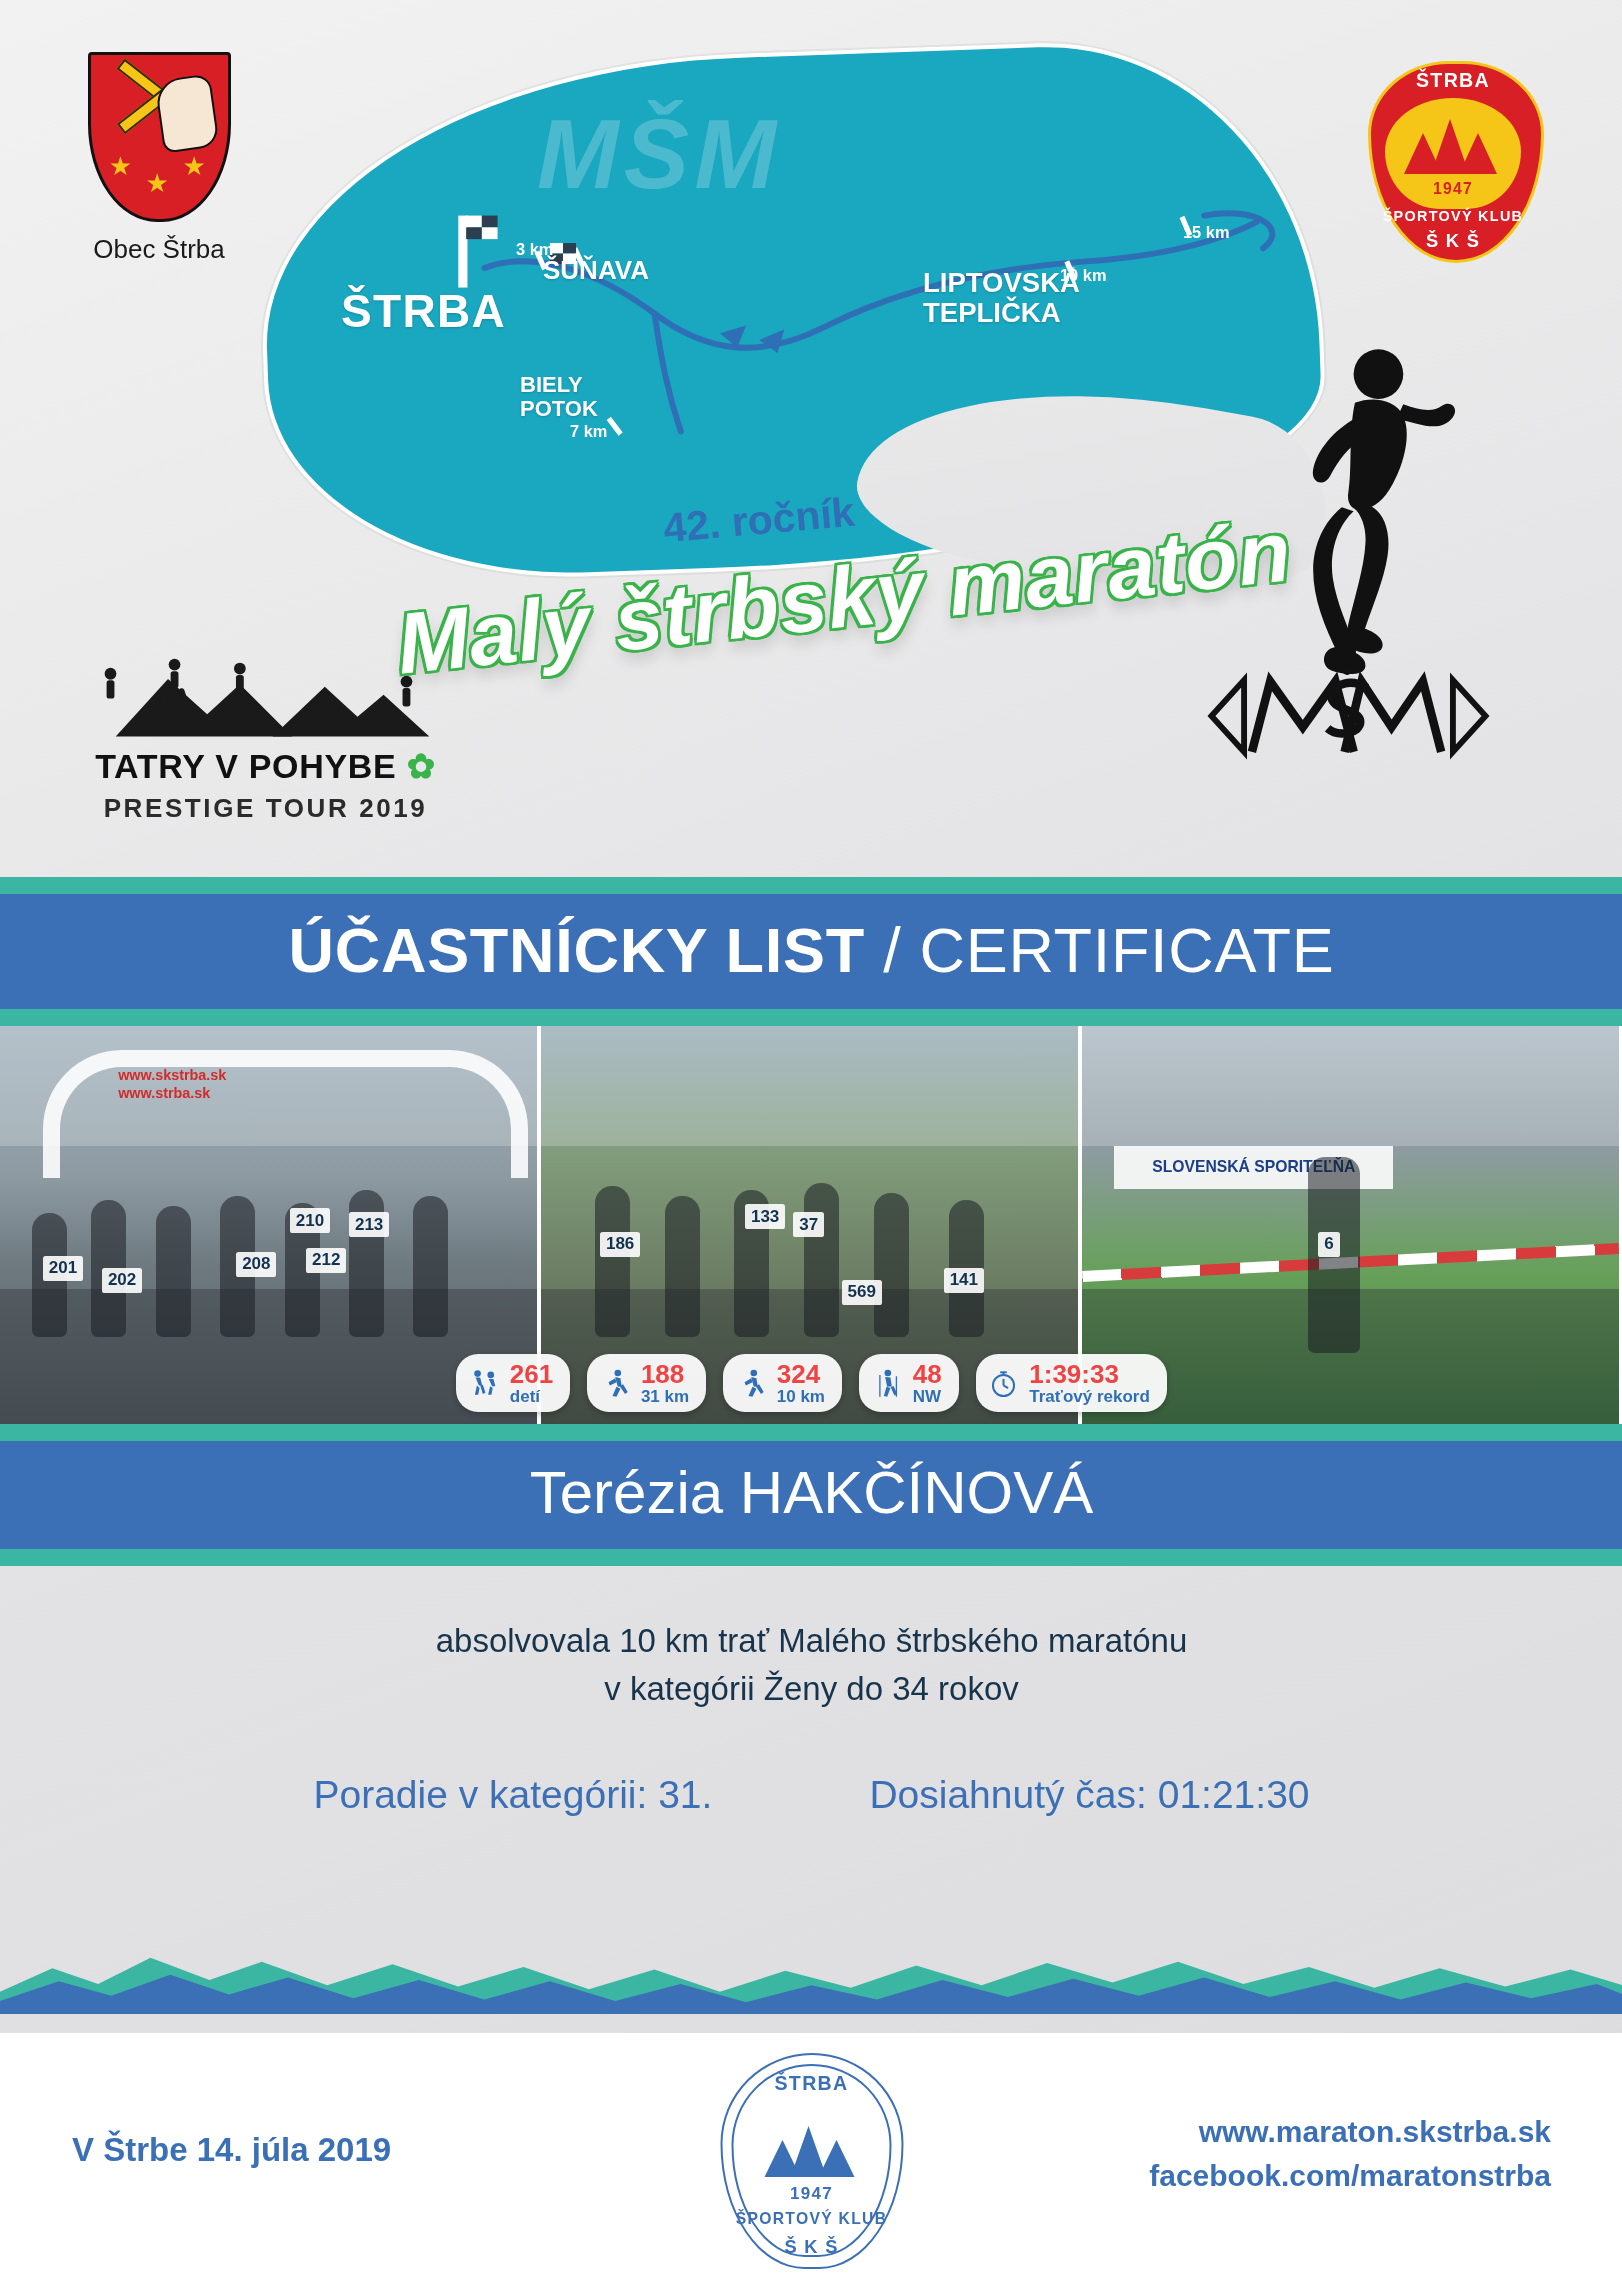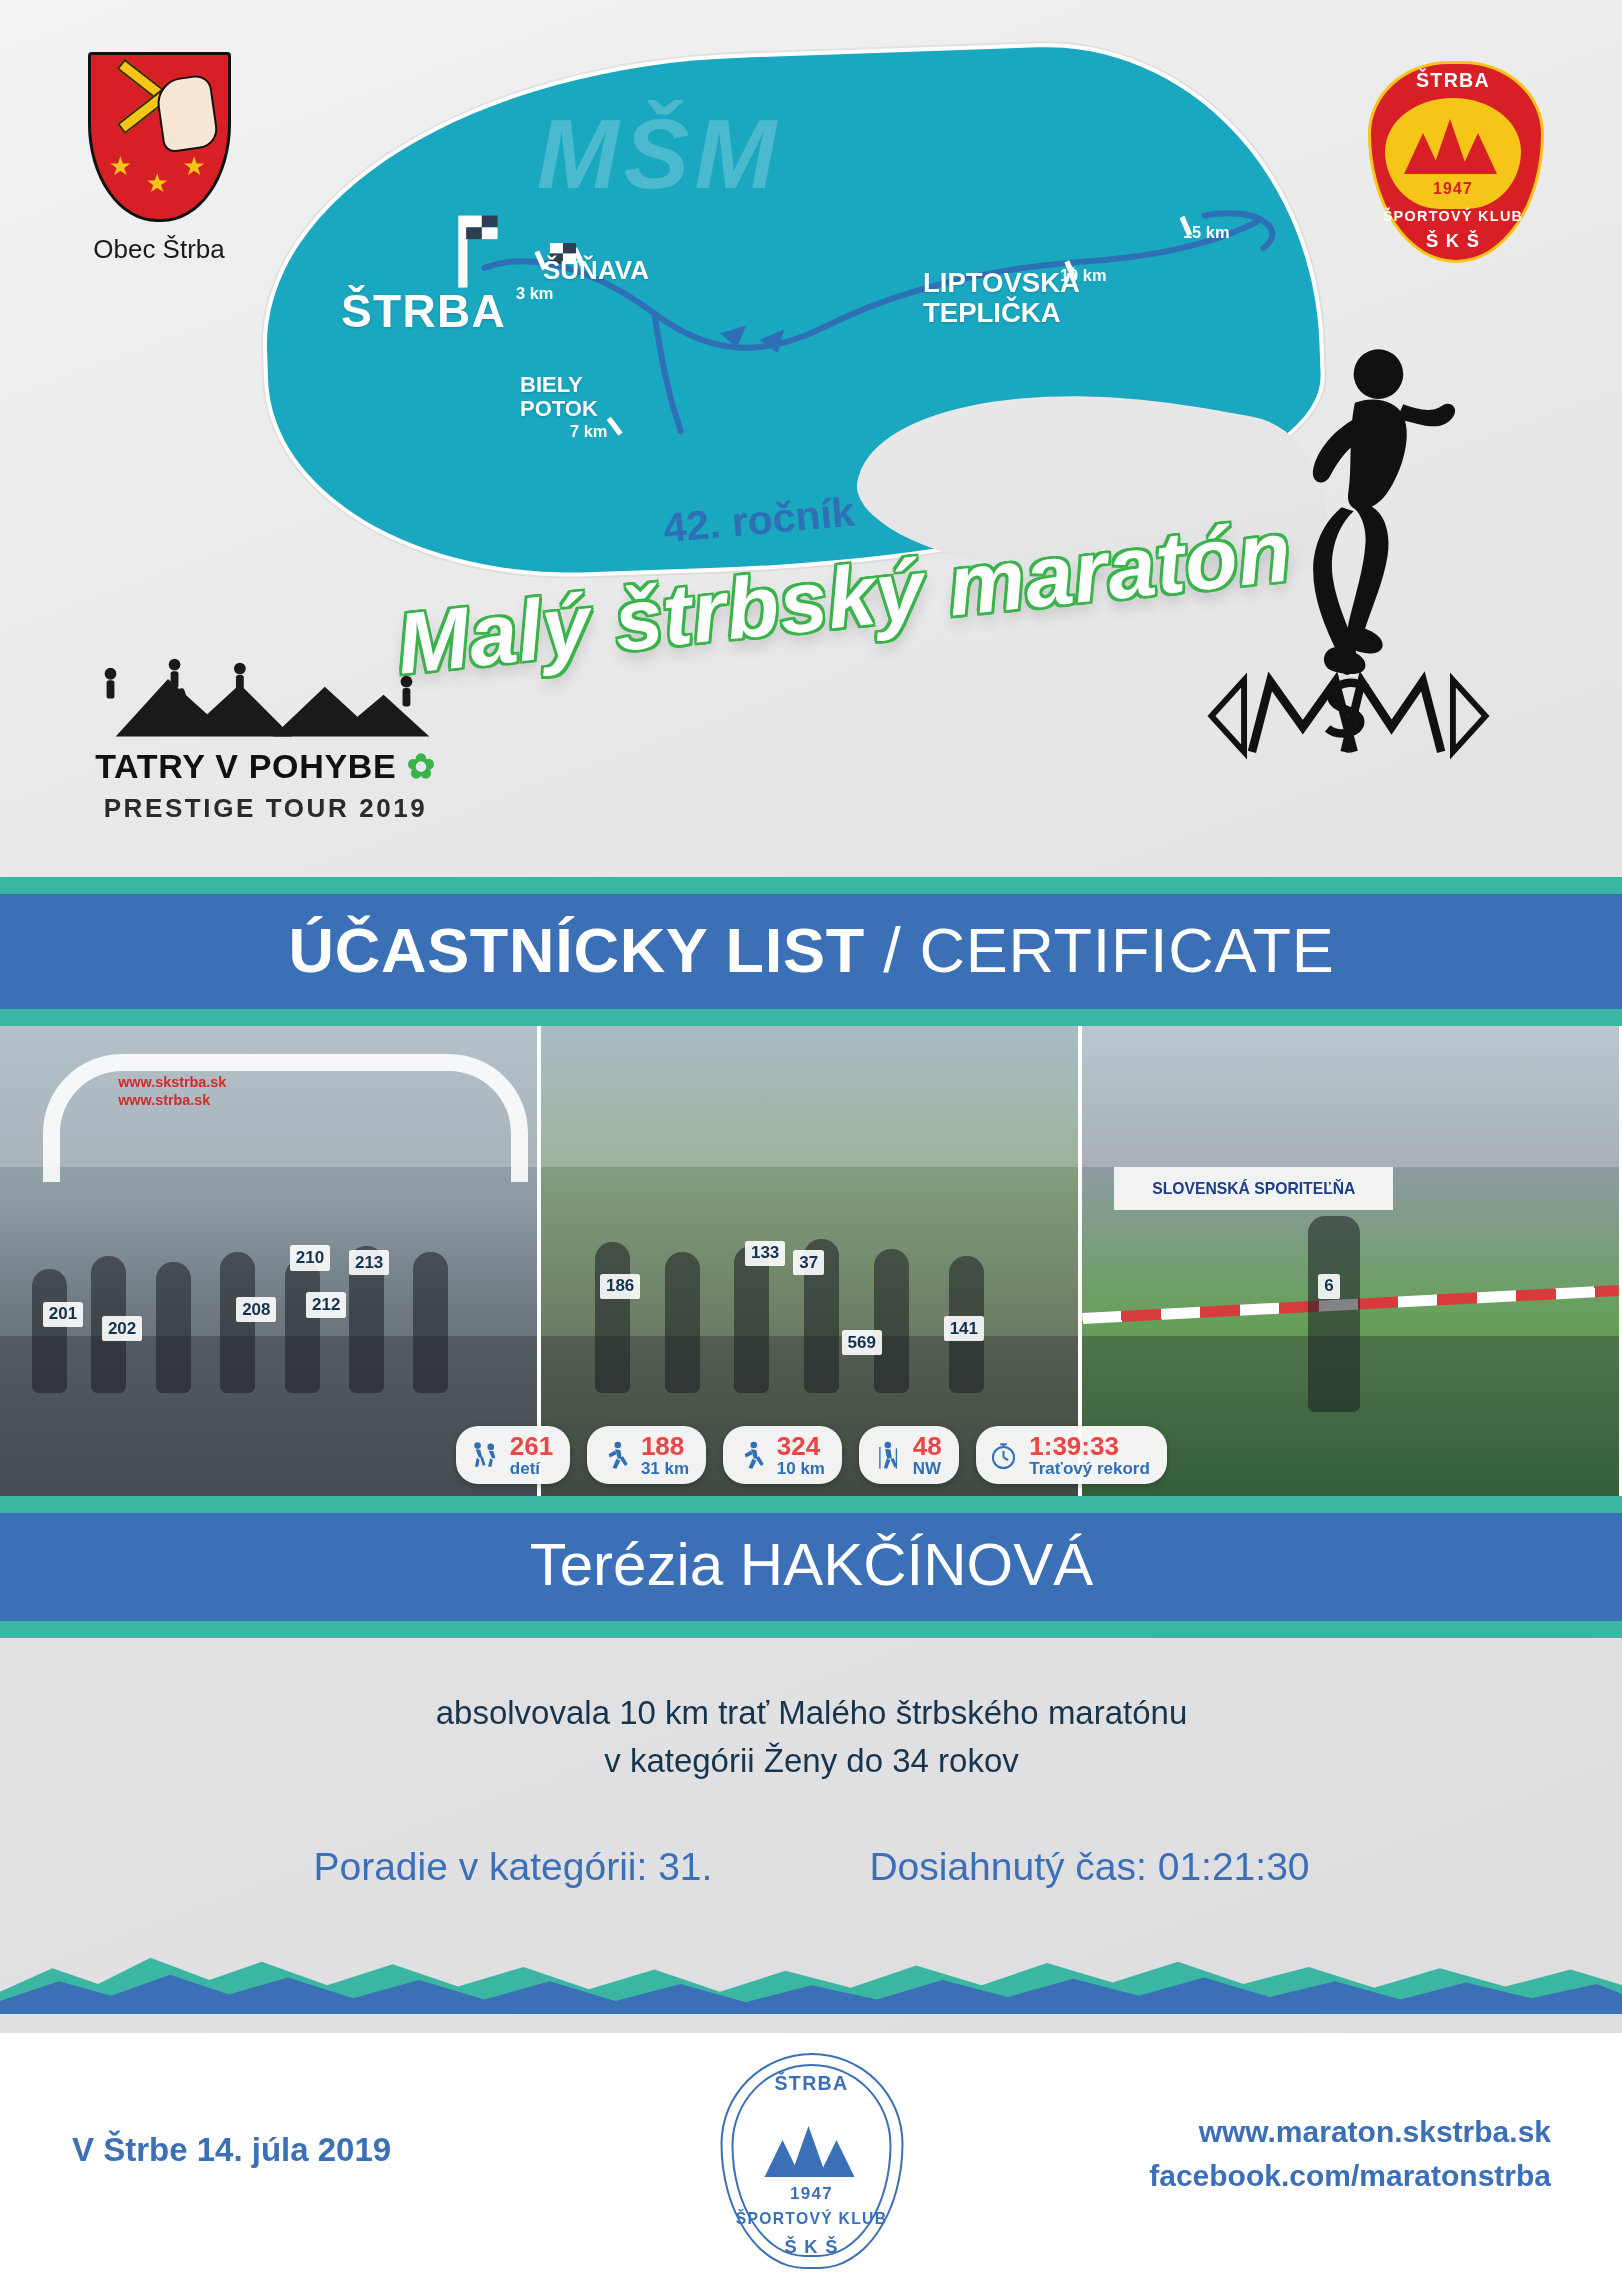--- a/index.html
+++ b/index.html
@@ -175,21 +175,21 @@
   .lbl-sunava { left: 281px; top: 203px; font-size: 26px; }
   .lbl-liptovska { left: 661px; top: 216px; font-size: 27.5px; line-height: 1.1; }
   .lbl-biely { left: 258px; top: 321px; font-size: 22px; line-height: 1.1; }
   .km-mark {
     position: absolute;
     color: #ffffff;
     font-size: 16.4px;
     font-weight: 700;
     z-index: 4;
   }
-  .km3 { left: 254px; top: 188px; margin-top: 44px; }
+  .km3 { left: 254px; top: 188px; }
   .km7 { left: 308px; top: 370px; }
   .km10 { left: 798px; top: 214px; }
   .km15 { left: 921px; top: 171px; }
   .watermark-msm {
     position: absolute;
     left: 275px;
     top: 46px;
     font-size: 98px;
     font-weight: 800;
     font-style: italic;
@@ -295,21 +295,21 @@
     letter-spacing: 0.7px;
   }
   .band-cert .b { font-weight: 800; }
   .band-cert .n { font-weight: 400; }
 
   
   .photos {
     position: relative;
     display: flex;
     width: 100%;
-    height: 470px;
+    height: 398px;
   }
   .photo {
     position: relative;
     flex: 1 1 0;
     overflow: hidden;
     border-right: 4.6px solid #ffffff;
   }
   .photo:last-child { border-right: none; }
   .ph1 { background: linear-gradient(180deg, #9fb0bb 0%, #8d9aa2 38%, #6e7a80 60%, #555e63 100%); }
   .ph2 { background: linear-gradient(180deg, #93a9b4 0%, #7f9a78 35%, #6d7f65 62%, #4f5a4d 100%); }

